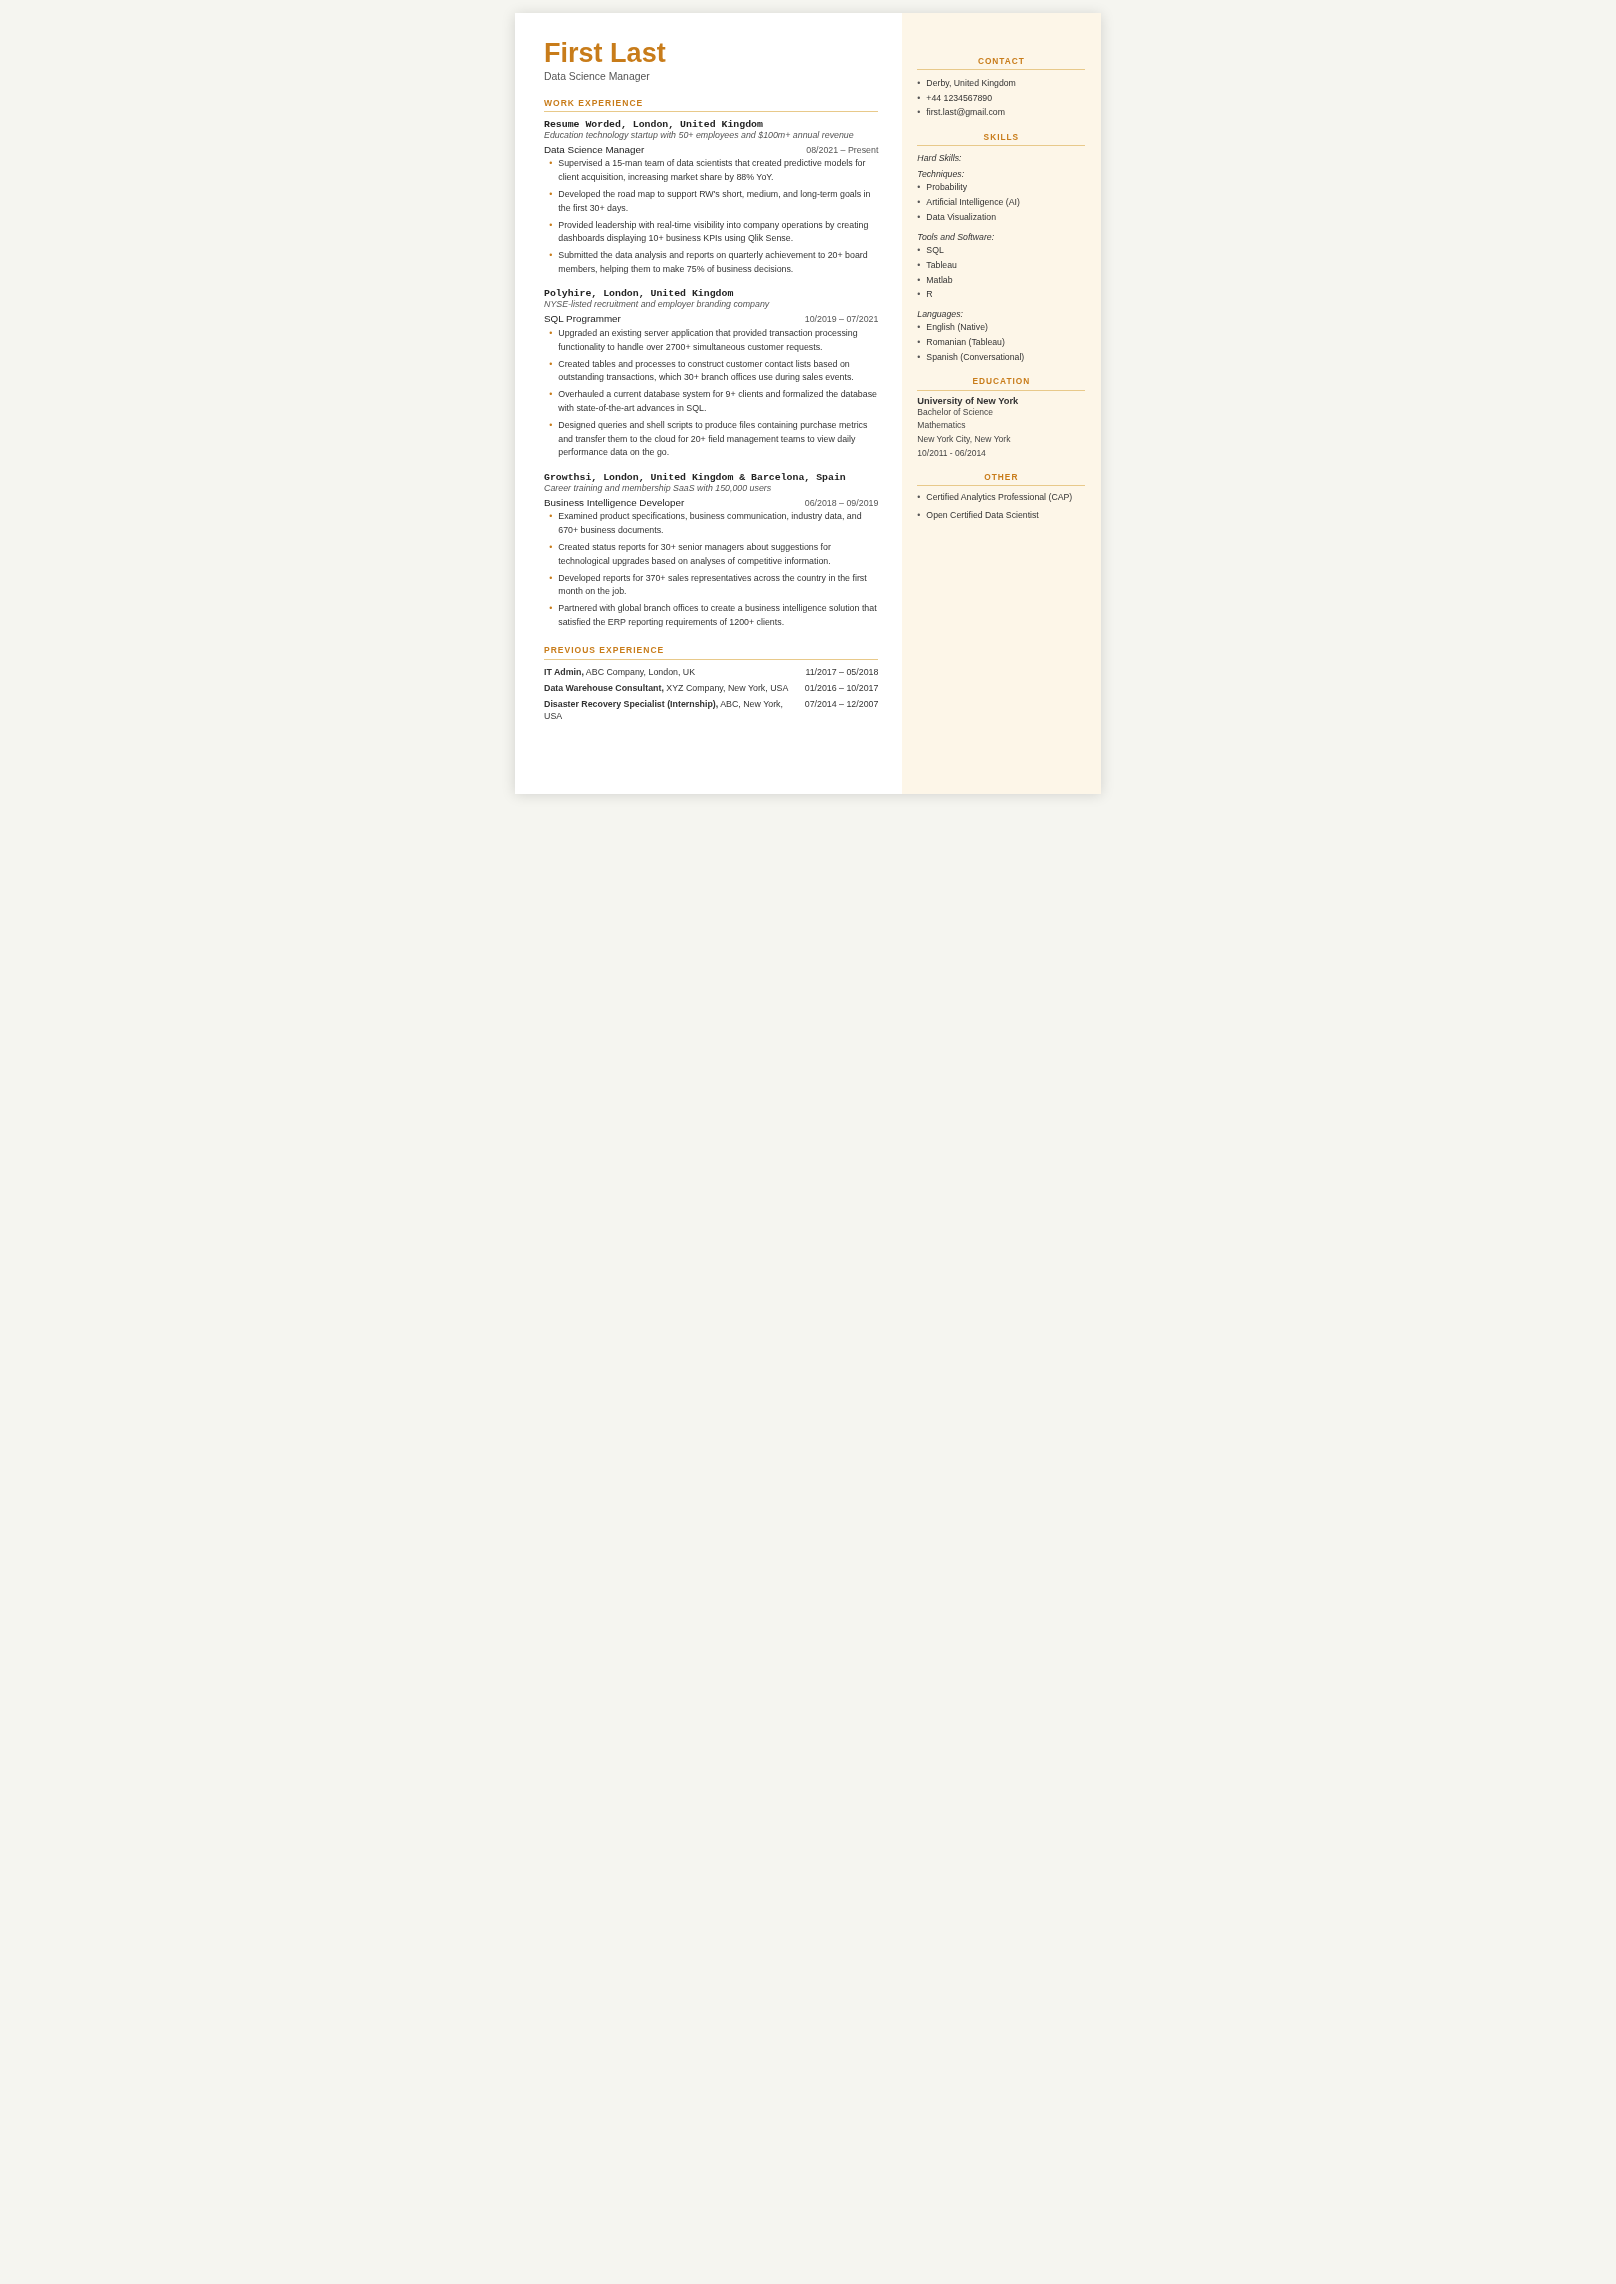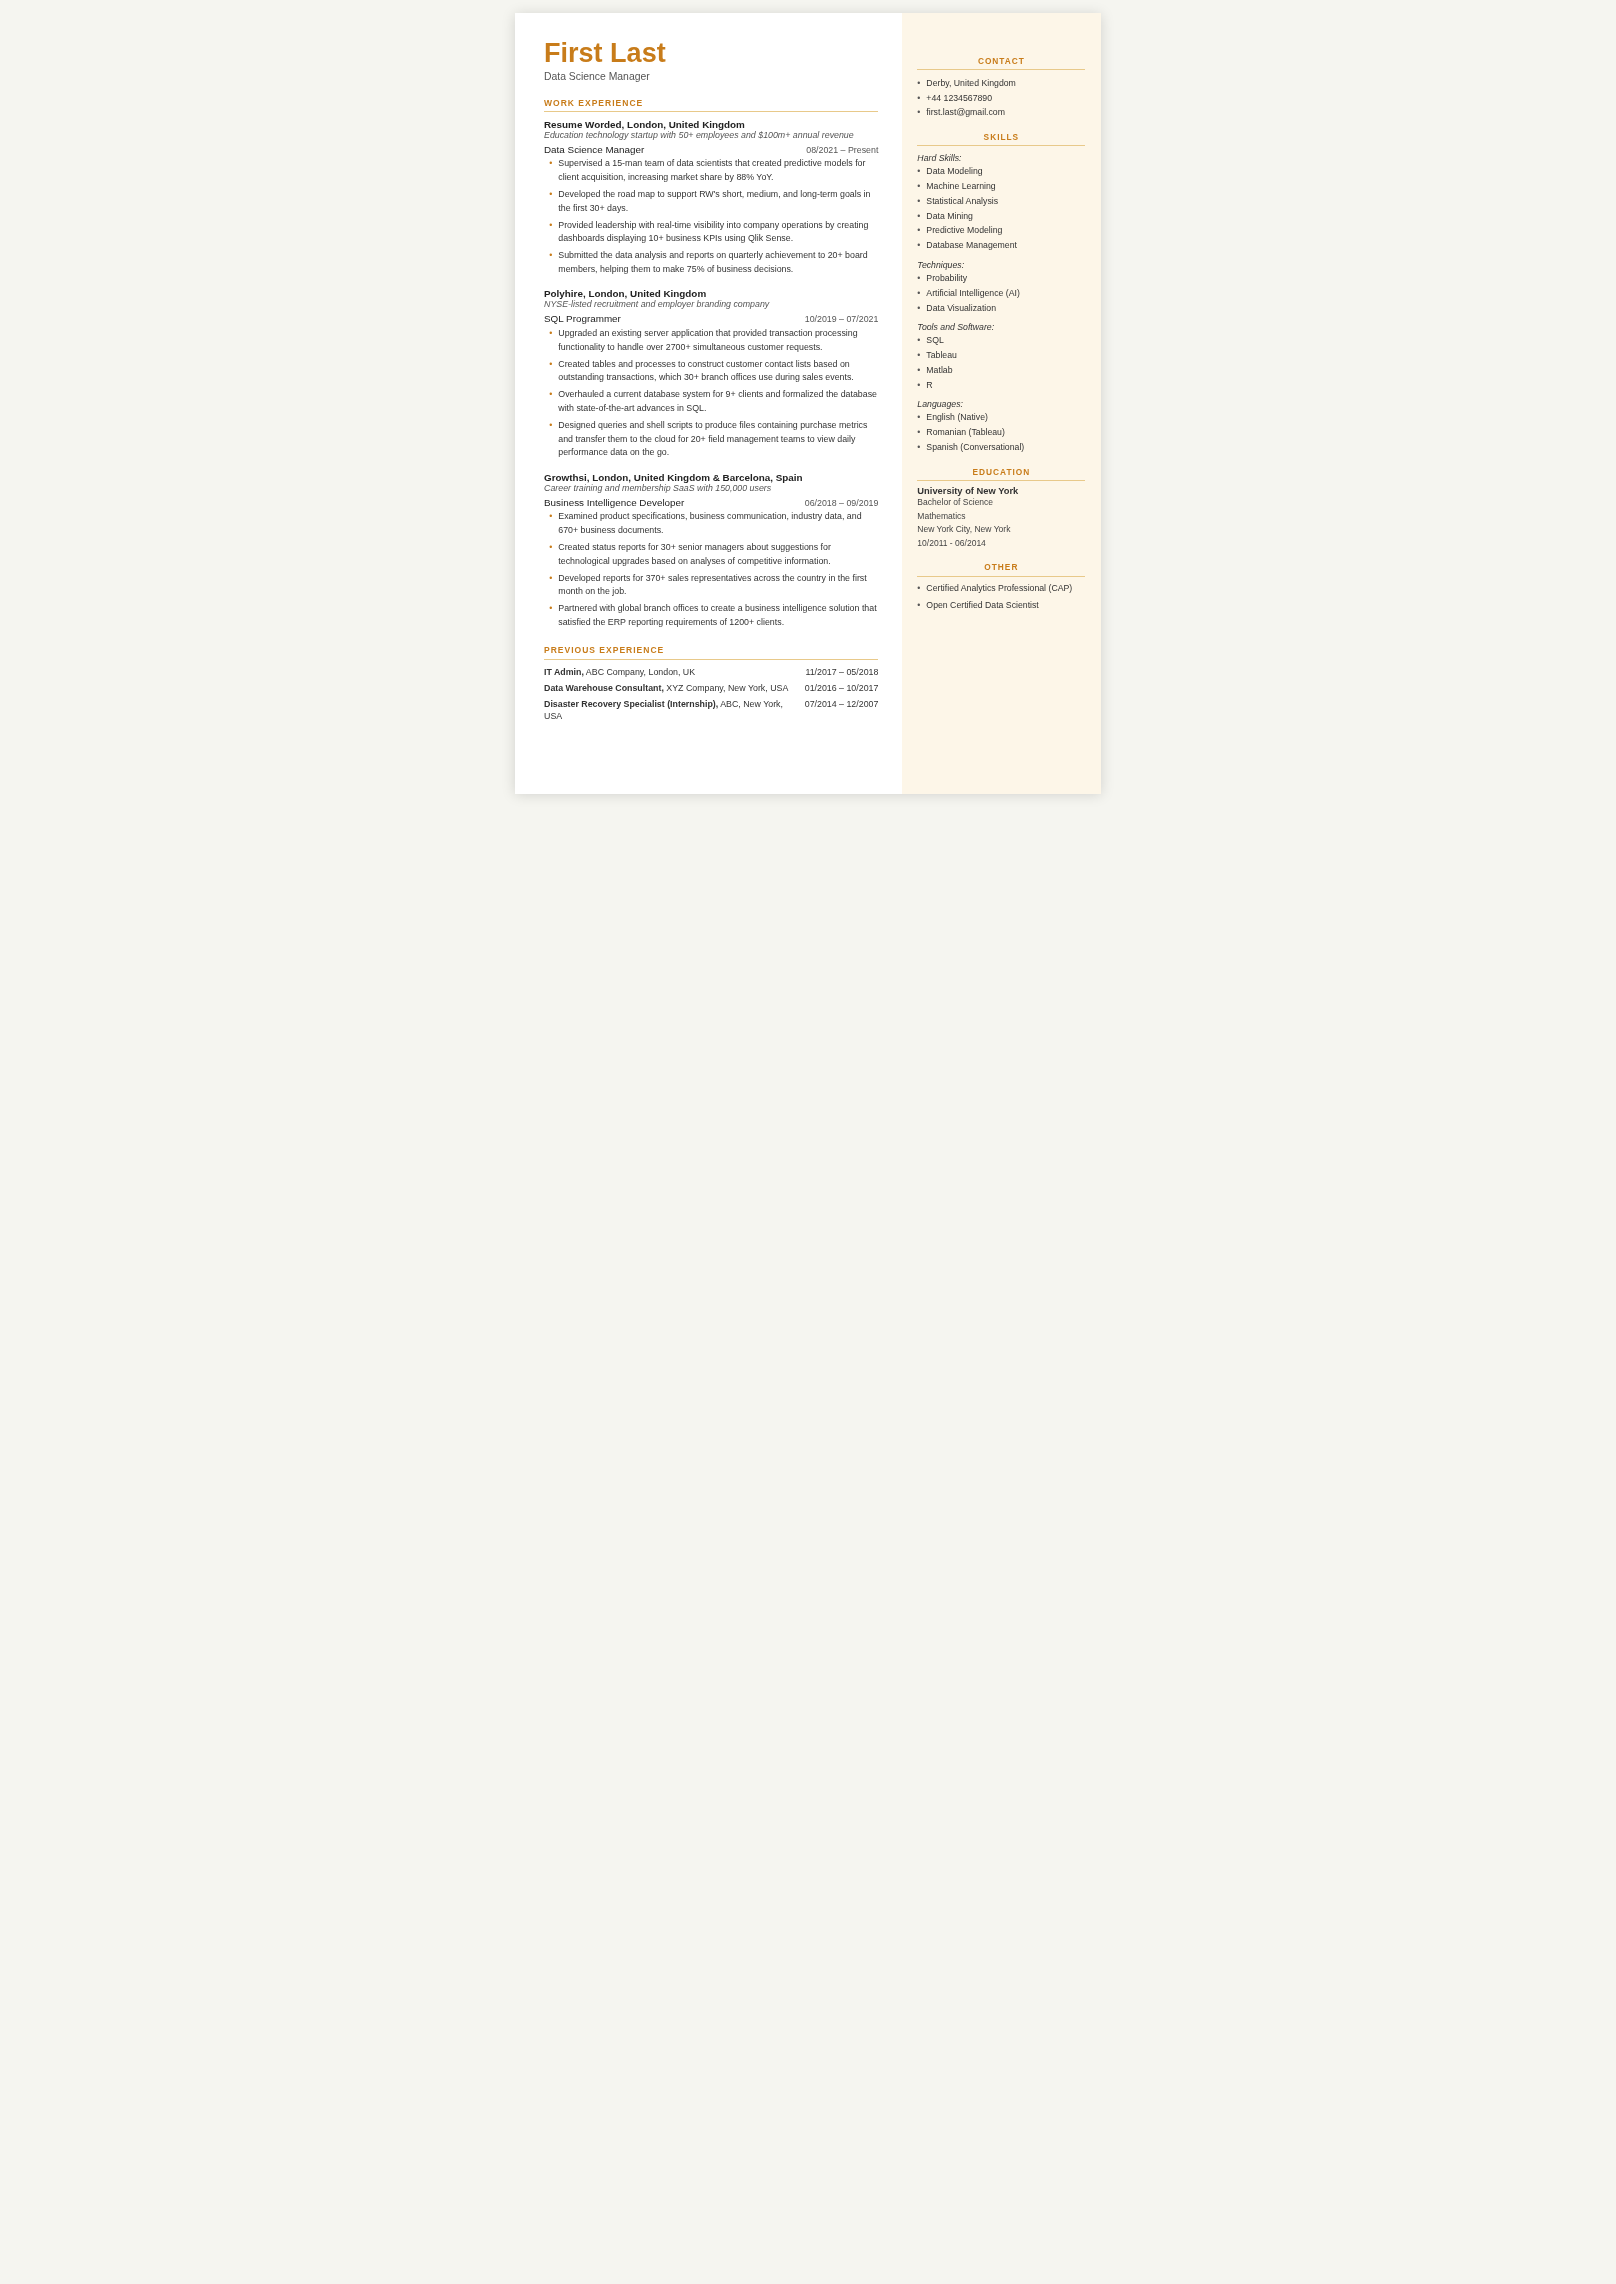--- a/index.html
+++ b/index.html
@@ -53,21 +53,21 @@
       margin-top: 15.6px;
       padding-bottom: 3.3px;
       border-bottom: 1px solid #e8c98a;
     }
     .company-block {
       margin-bottom: 11.7px;
     }
     .company-name-line {
       font-size: 0.95em;
       font-weight: 700;
-      font-family: Liberation Sans, sans-serif;
+      font-family: Liberation Mono, monospace;
       color: #222;
     }
     .company-name-line span.company-name {
       font-weight: 700;
     }
     .company-tagline {
       font-size: 0.85em;
       font-style: italic;
       color: #555;
       font-family: Arial, sans-serif;
@@ -318,28 +318,20 @@
     <div class="sidebar-section-heading">CONTACT</div>
     <ul class="sidebar-bullet-list">
       <li>Derby, United Kingdom</li>
       <li>+44 1234567890</li>
       <li>first.last@gmail.com</li>
     </ul>
 
     <div class="sidebar-section-heading">SKILLS</div>
 
     <div class="skills-category-label">Hard Skills:</div>
-    <ul class="sidebar-bullet-list">
-      <li>Data Modeling</li>
-      <li>Machine Learning</li>
-      <li>Statistical Analysis</li>
-      <li>Data Mining</li>
-      <li>Predictive Modeling</li>
-      <li>Database Management</li>
-    </ul>
 
     <div class="skills-category-label">Techniques:</div>
     <ul class="sidebar-bullet-list">
       <li>Probability</li>
       <li>Artificial Intelligence (AI)</li>
       <li>Data Visualization</li>
     </ul>
 
     <div class="skills-category-label">Tools and Software:</div>
     <ul class="sidebar-bullet-list">

